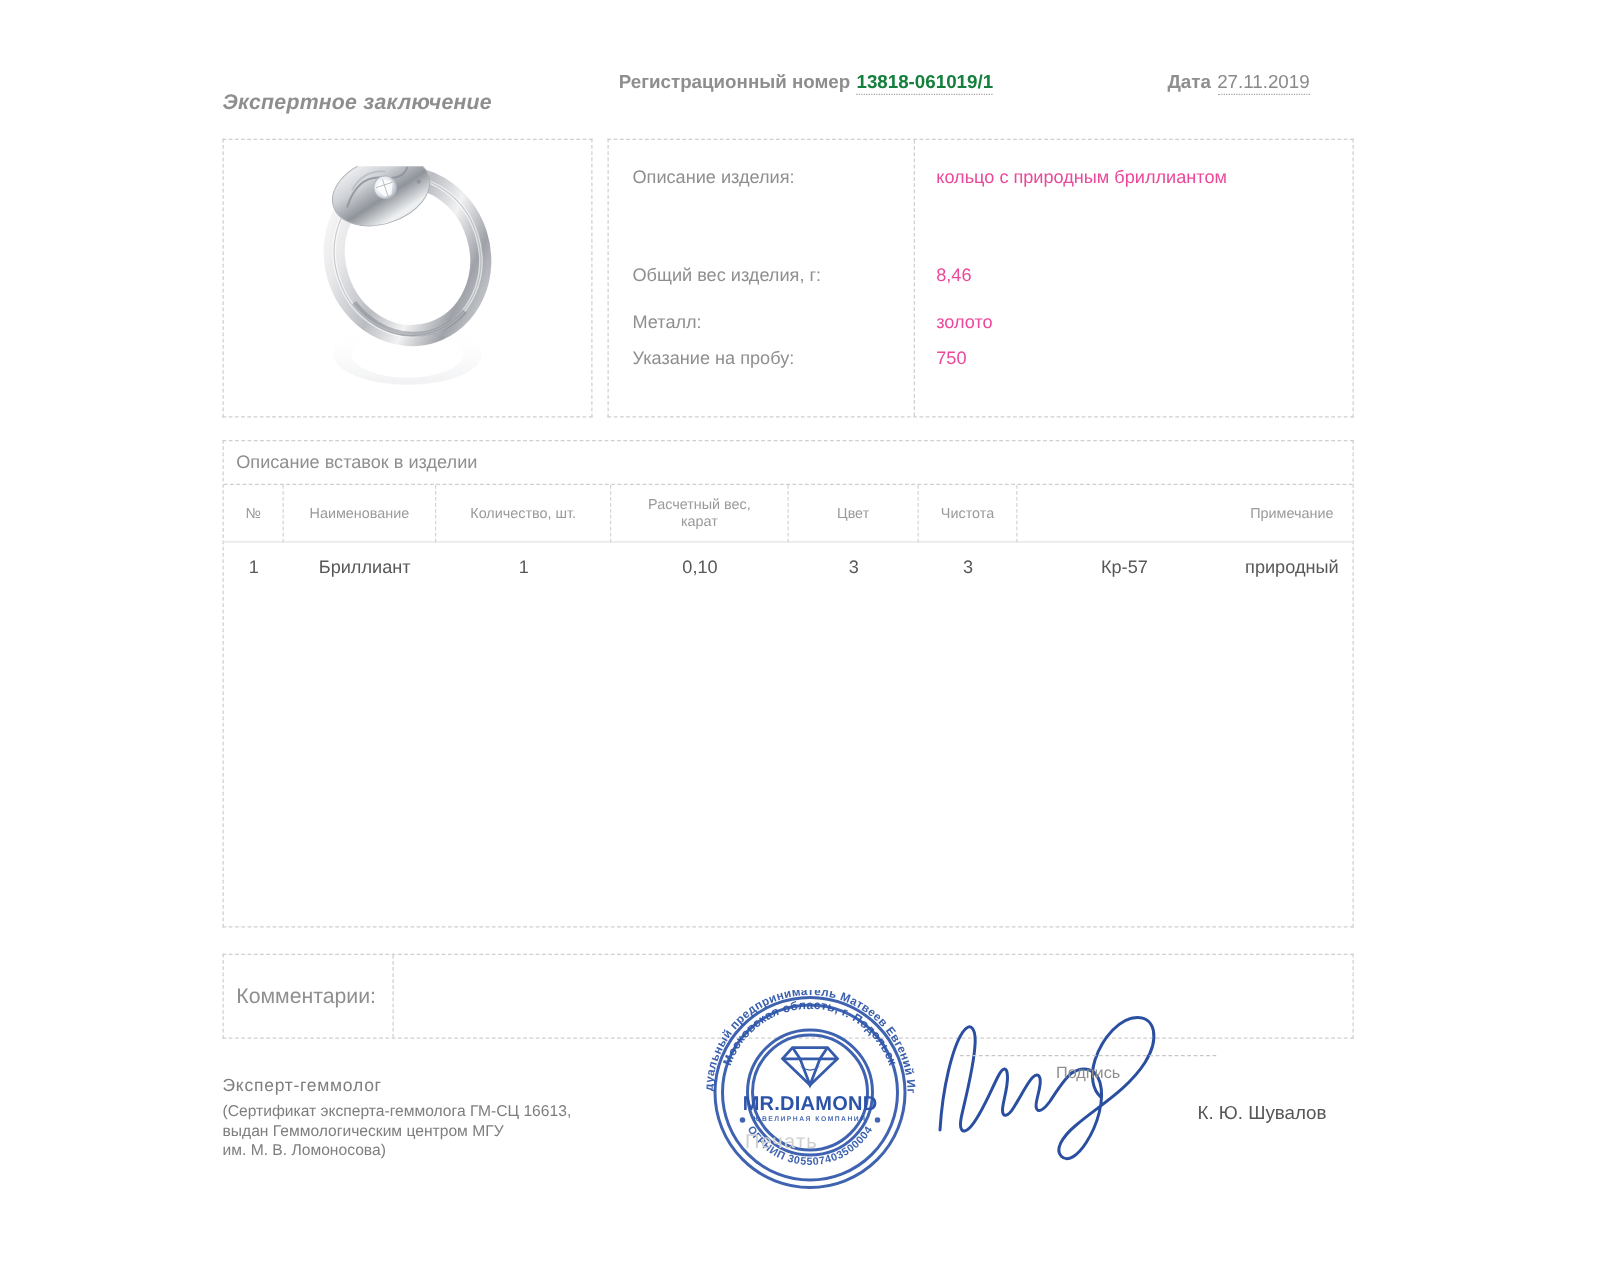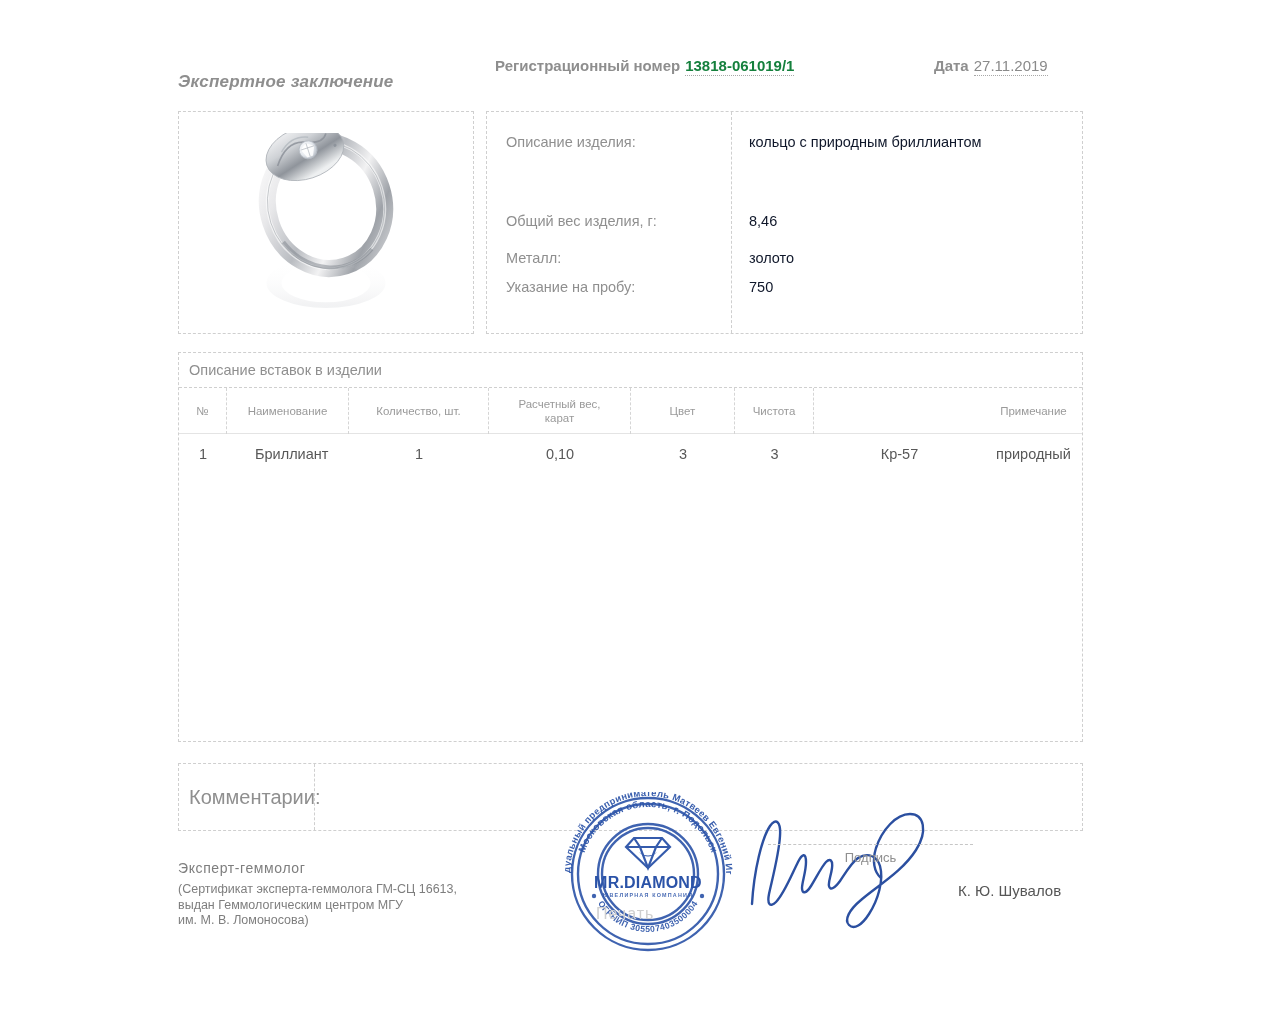--- a/index.html
+++ b/index.html
@@ -117,21 +117,21 @@
     position: absolute;
     left: 19px;
     font-size: 14.5px;
     color: #8f8f8f;
     white-space: nowrap;
   }
   .spec-value {
     position: absolute;
     left: 262px;
     font-size: 14.5px;
-    color: #0f172a;
+    color: #ec4899;
     white-space: nowrap;
   }
   .r1 { top: 22px; }
   .r2 { top: 101px; }
   .r3 { top: 138px; }
   .r4 { top: 167px; text-align: center; }
 
   
   .inserts {
     position: absolute;
@@ -211,21 +211,21 @@
     border: 1px dashed #cfcfcf;
     box-sizing: border-box;
   }
   .comments-label {
     position: absolute;
     left: 10px;
     top: 0;
     height: 100%;
     display: flex;
     align-items: center;
-    font-size: 20px;
+    font-size: 17px;
     color: #8f8f8f;
     white-space: nowrap;
   }
   .comments-sep {
     position: absolute;
     left: 135px;
     top: 0;
     height: 100%;
     width: 0;
     border-left: 1px dashed #cfcfcf;

